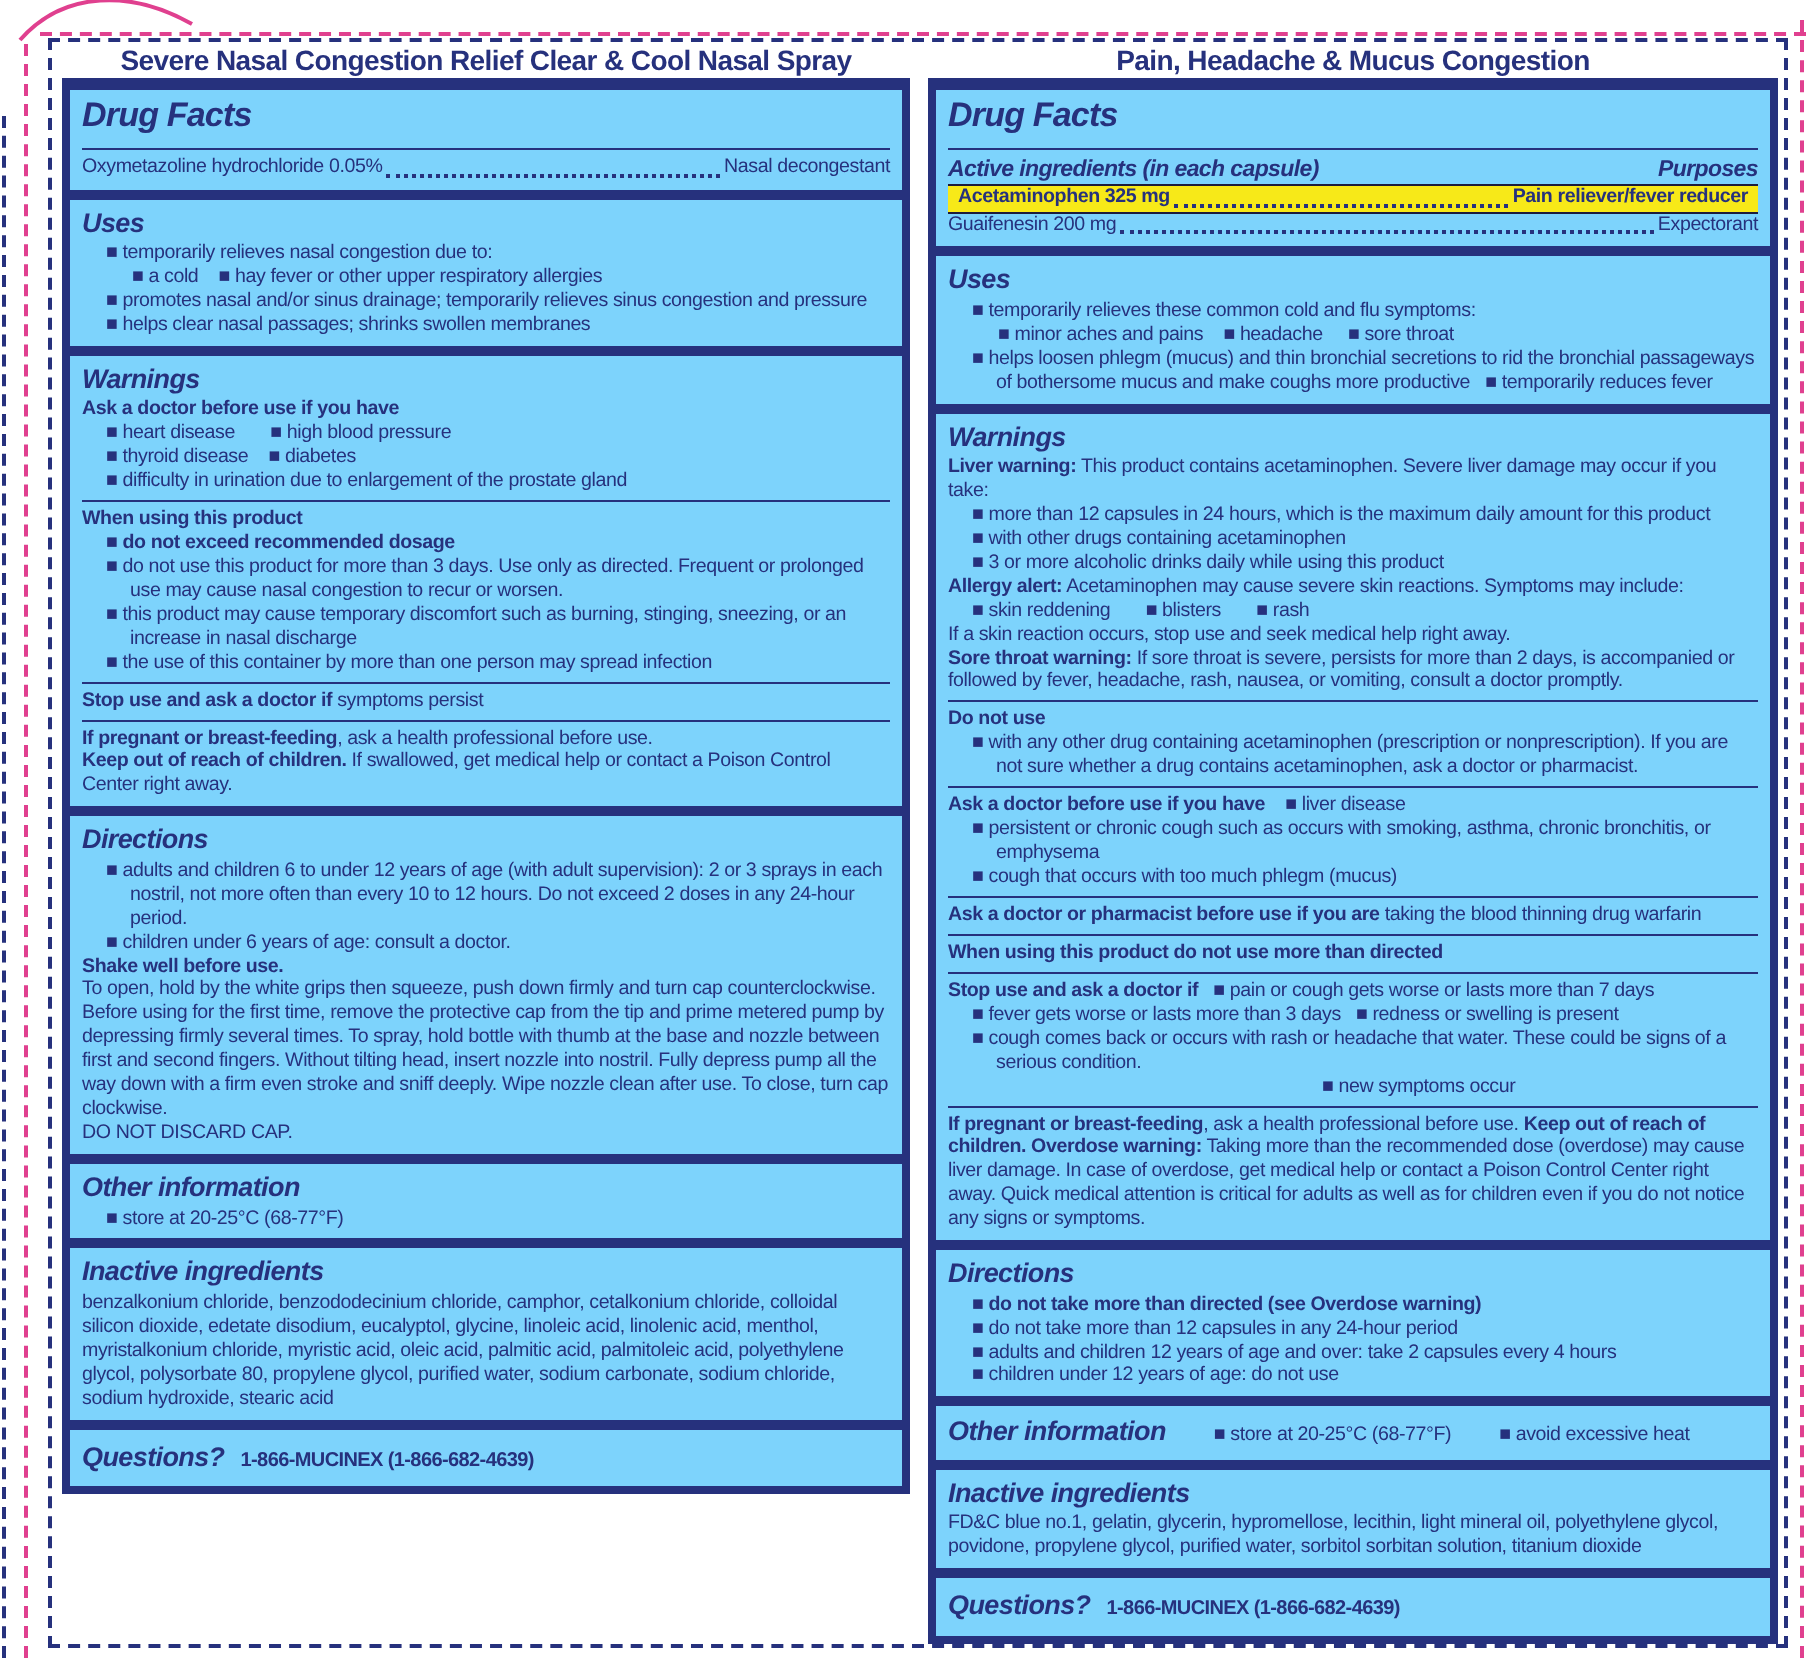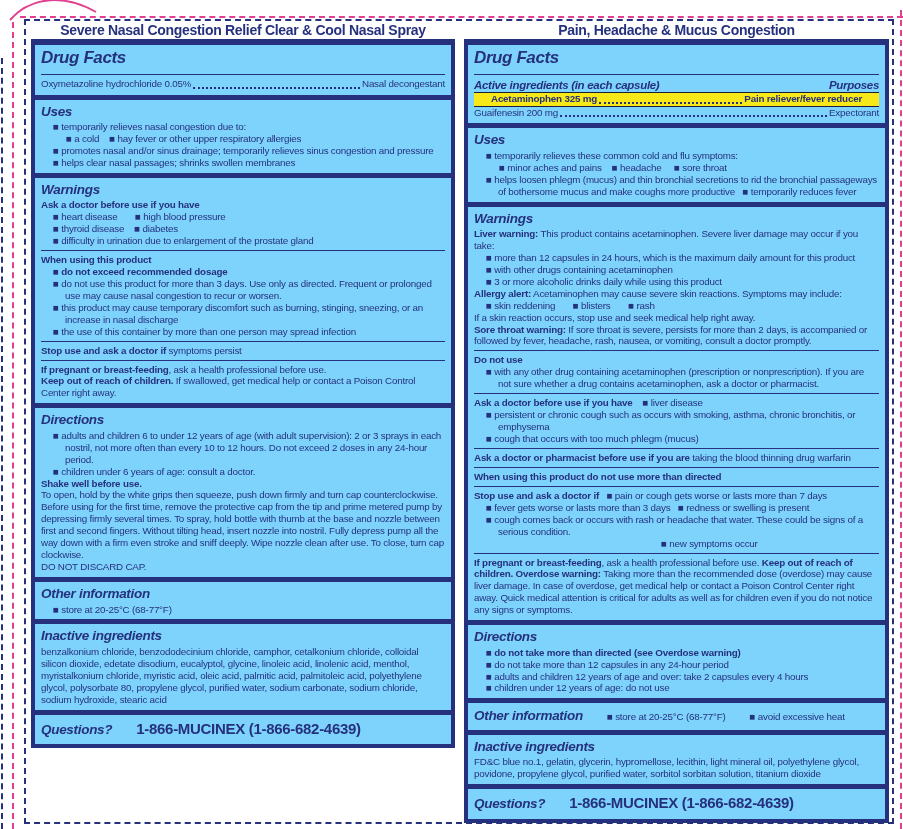--- a/index.html
+++ b/index.html
@@ -22,29 +22,29 @@
   .panel-title{font-size:14px;font-weight:bold;text-align:center;margin:0;line-height:1.15;letter-spacing:-0.3px}
   .df-box{border:4px solid #26317d;border-top-width:6px;padding:2px 6px 4px;background:#7dd3fc;margin-top:1px}
   .df-heading{font-size:17px;font-style:italic;font-weight:bold;padding:1px 0 2px;letter-spacing:-0.4px}
   .sep-thin{border-top:1.7px solid #26317d;margin:3px 0}
   .sep-thick{height:5px;background:#26317d;margin:4px -6px}
   .h-section{font-size:13.5px;font-style:italic;font-weight:bold;margin:1px 0;letter-spacing:-0.3px}
   .h-col{font-size:11.5px;font-style:italic;font-weight:bold;letter-spacing:-0.3px}
   .row-between{display:flex;justify-content:space-between;align-items:baseline}
   .ing-row{display:flex;align-items:flex-end;line-height:1.3}
   .leader{flex:1;border-bottom:2px dotted #26317d;margin:0 2px 2px;min-width:20px}
-  .hl{background:#f7e918;font-weight:bold;border-top:1.5px solid #1c1c3c;border-bottom:1.5px solid #1c1c3c;padding:0 17px}
+  .hl{background:#f7e918;font-weight:bold;border-top:1.5px solid #1c1c3c;border-bottom:1.5px solid #1c1c3c;padding:0 5px}
   p{margin:0}
   .hang{padding-left:24px;text-indent:-12px}
   .sub{margin-left:13px}
   .midgap{margin-left:175px}
   .pre{white-space:pre-wrap}
   .b{font-weight:bold}
-  .q-row{display:flex;align-items:baseline;gap:24px;padding:1px 0}
-  .phone{font-weight:bold;font-size:15px;letter-spacing:-0.3px}
+  .q-row{display:flex;align-items:baseline;gap:8px;padding:1px 0}
+  .phone{font-weight:bold;font-size:10px;letter-spacing:-0.3px}
   .oi-row{display:flex;gap:24px;align-items:baseline}
 </style>
 </head>
 <body>
 
 <svg class="curve" width="92" height="22" viewBox="0 0 92 22">
   <path d="M2,20 C24,-5 58,-5 88,12" stroke="#e0408f" stroke-width="2" fill="none"></path>
 </svg>
 <div class="cut-top"></div>
 <div class="cut-left-pink"></div>

